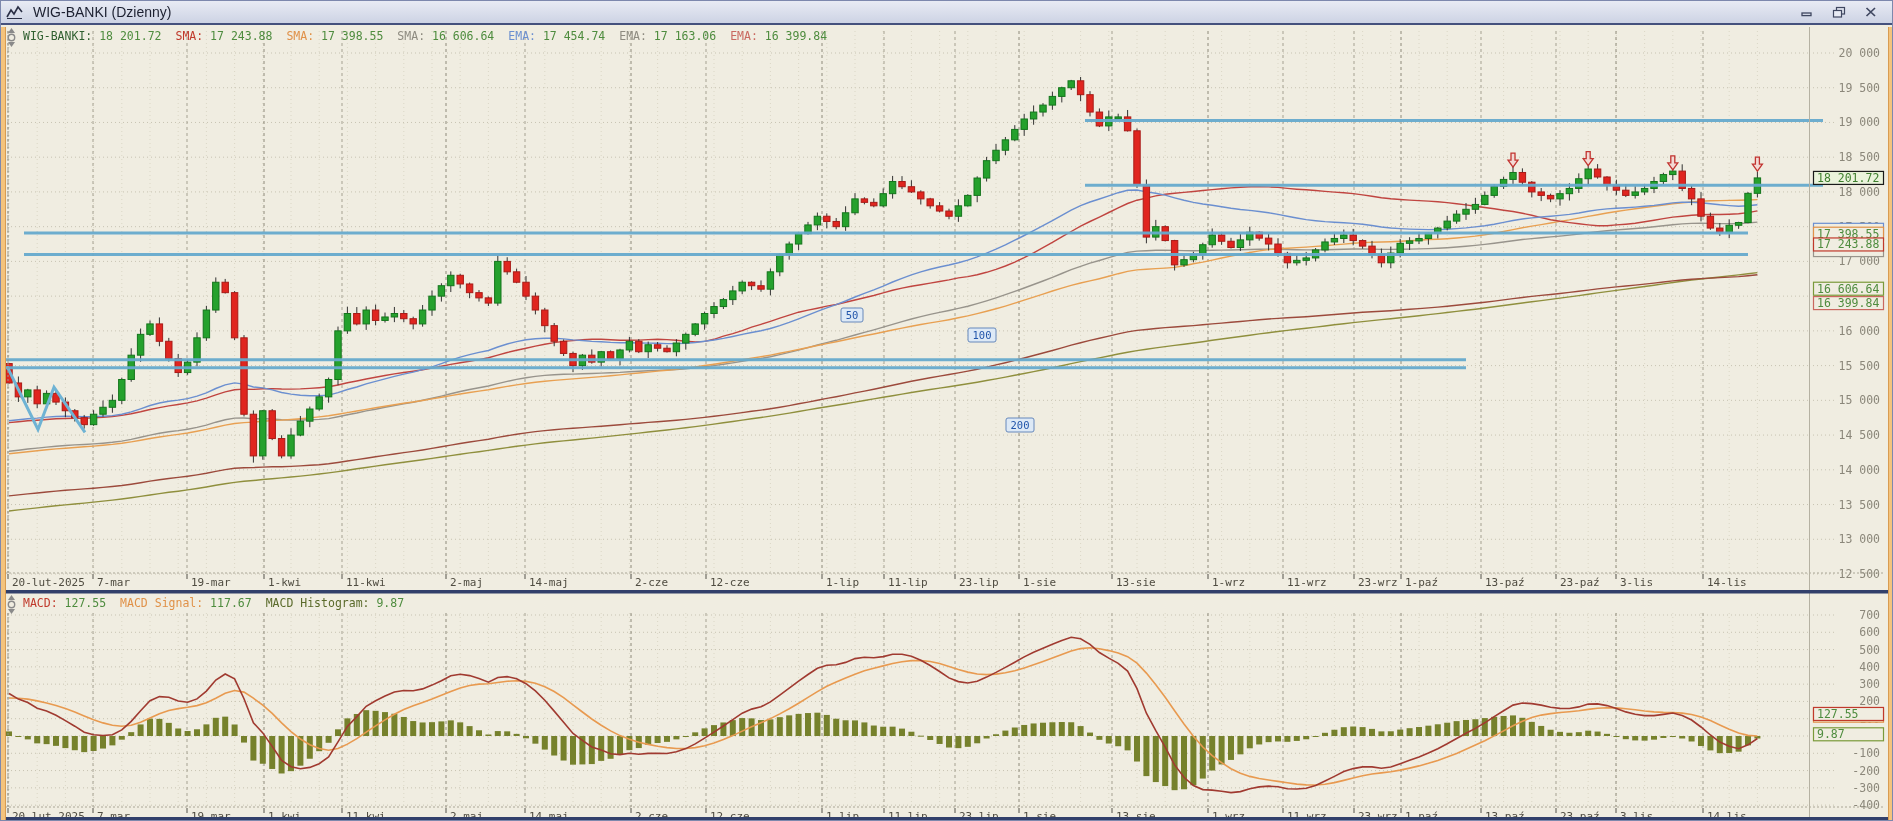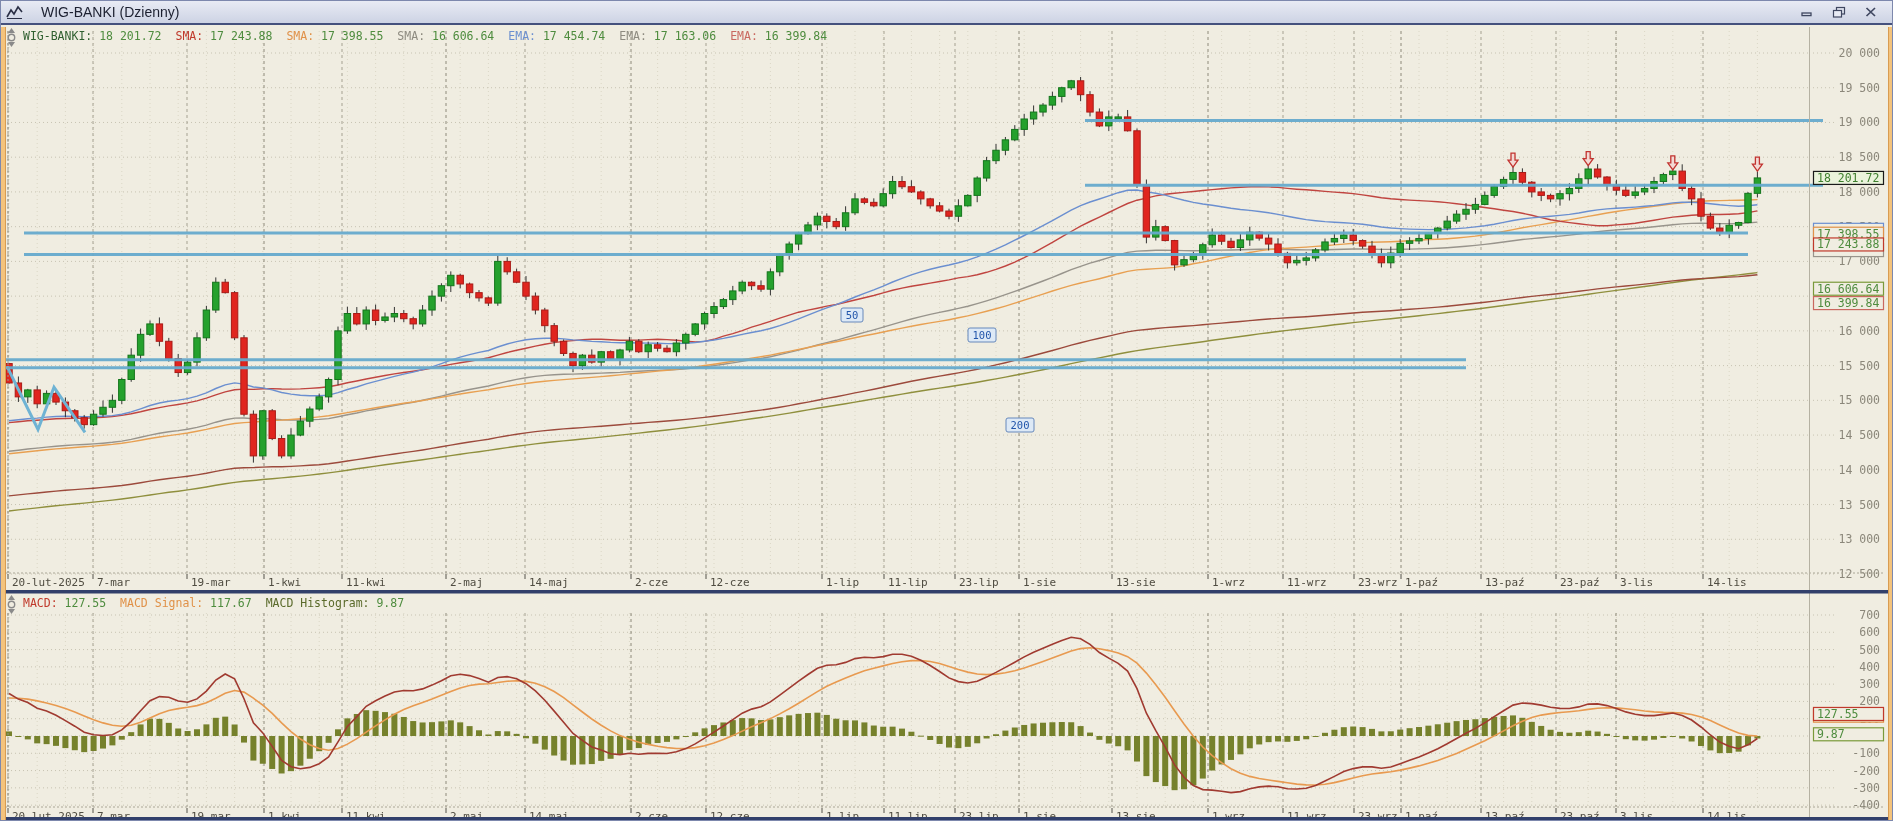--- a/index.html
+++ b/index.html
@@ -2,21 +2,21 @@
 <html><head>
 <meta charset="utf-8">
 <style>
   html,body{margin:0;padding:0;background:#888;}
   #win{position:relative;width:1893px;height:821px;background:#f0ede1;overflow:hidden;
        font-family:"DejaVu Sans Mono",monospace;border:1px solid #7d88ad;box-sizing:border-box;}
   #titlebar{position:absolute;left:0;top:0;width:100%;height:24px;
     background:linear-gradient(#e8ebf4,#cdd3e4);border-bottom:2px solid #45517d;
     display:flex;align-items:center;box-sizing:border-box;}
   #title-icon{width:20px;height:16px;margin-left:4px;}
-  #title-text{font-family:"Liberation Sans",sans-serif;font-size:14px;color:#1c2030;margin-left:16px;}
+  #title-text{font-family:"Liberation Sans",sans-serif;font-size:14px;color:#1c2030;margin-left:8px;}
   #win-controls{position:absolute;right:10px;top:3px;display:flex;gap:10px;}
   .wbtn{width:22px;height:16px;display:flex;align-items:center;justify-content:center;cursor:default;}
   #chart-svg{position:absolute;left:0;top:0;}
   .legend{position:absolute;font-size:11.5px;letter-spacing:0;white-space:nowrap;z-index:5;}
   .legend .li{margin-right:14px;}
   .legend .lv{color:#4e8c3e;}
   .panicon{position:absolute;z-index:6;}
 </style>
 </head>
 <body>

